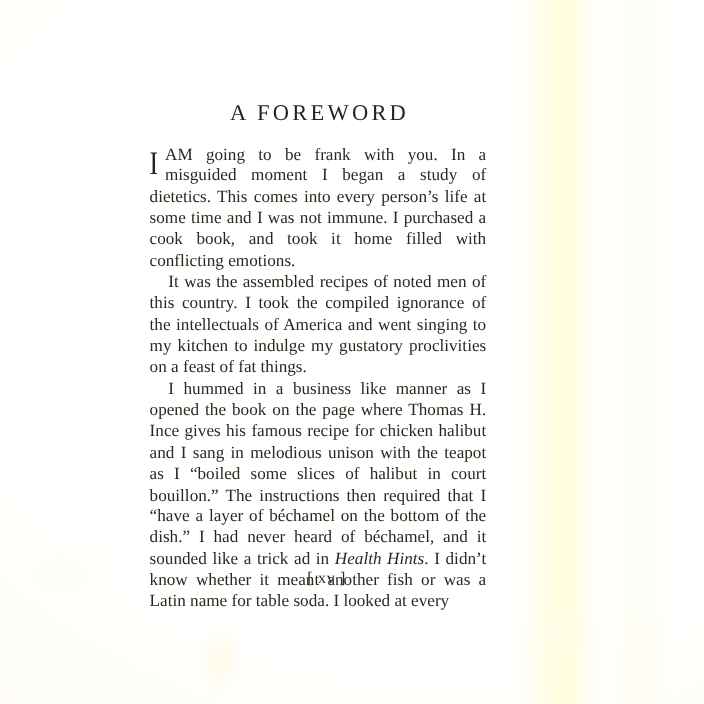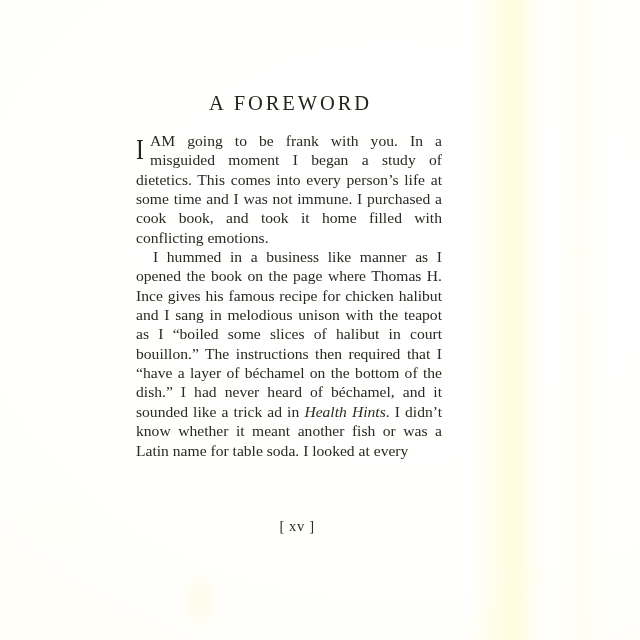--- a/index.html
+++ b/index.html
@@ -164,20 +164,21 @@
   <div class="paper-mottle"></div>
 
   <div id="text-block" class="scan-soften">
 
     <h1 class="chapter-title">A FOREWORD</h1>
 
     <p class="body-para para-first">
       <span class="drop-cap">I</span><span>AM going to be frank with you.  In a misguided moment I began a study of dietetics.  This comes into every person’s life at some time and I was not immune.  I purchased a cook book, and took it home filled with conflicting emotions.</span>
     </p>
 
+    <p class="body-para"><span>It was the assembled recipes of noted men of this country.  I took the compiled ignorance of the intellectuals of America and went singing to my kitchen to indulge my gustatory proclivities on a feast of fat things.</span></p>
 
     <p class="body-para"><span>I hummed in a business like manner as I opened the book on the page where Thomas H. Ince gives his famous recipe for chicken halibut and I sang in melodious unison with the teapot as I “boiled some slices of halibut in court bouillon.”  The instructions then required that I “have a layer of béchamel on the bottom of the dish.”  I had never heard of béchamel, and it sounded like a trick ad in </span><span class="title-italic">Health Hints</span><span>.  I didn’t know whether it meant another fish or was a Latin name for table soda.  I looked at every</span></p>
 
   </div>
 
   <div id="folio" class="scan-soften">[ xv ]</div>
 
 </div>
 
 </body></html>

